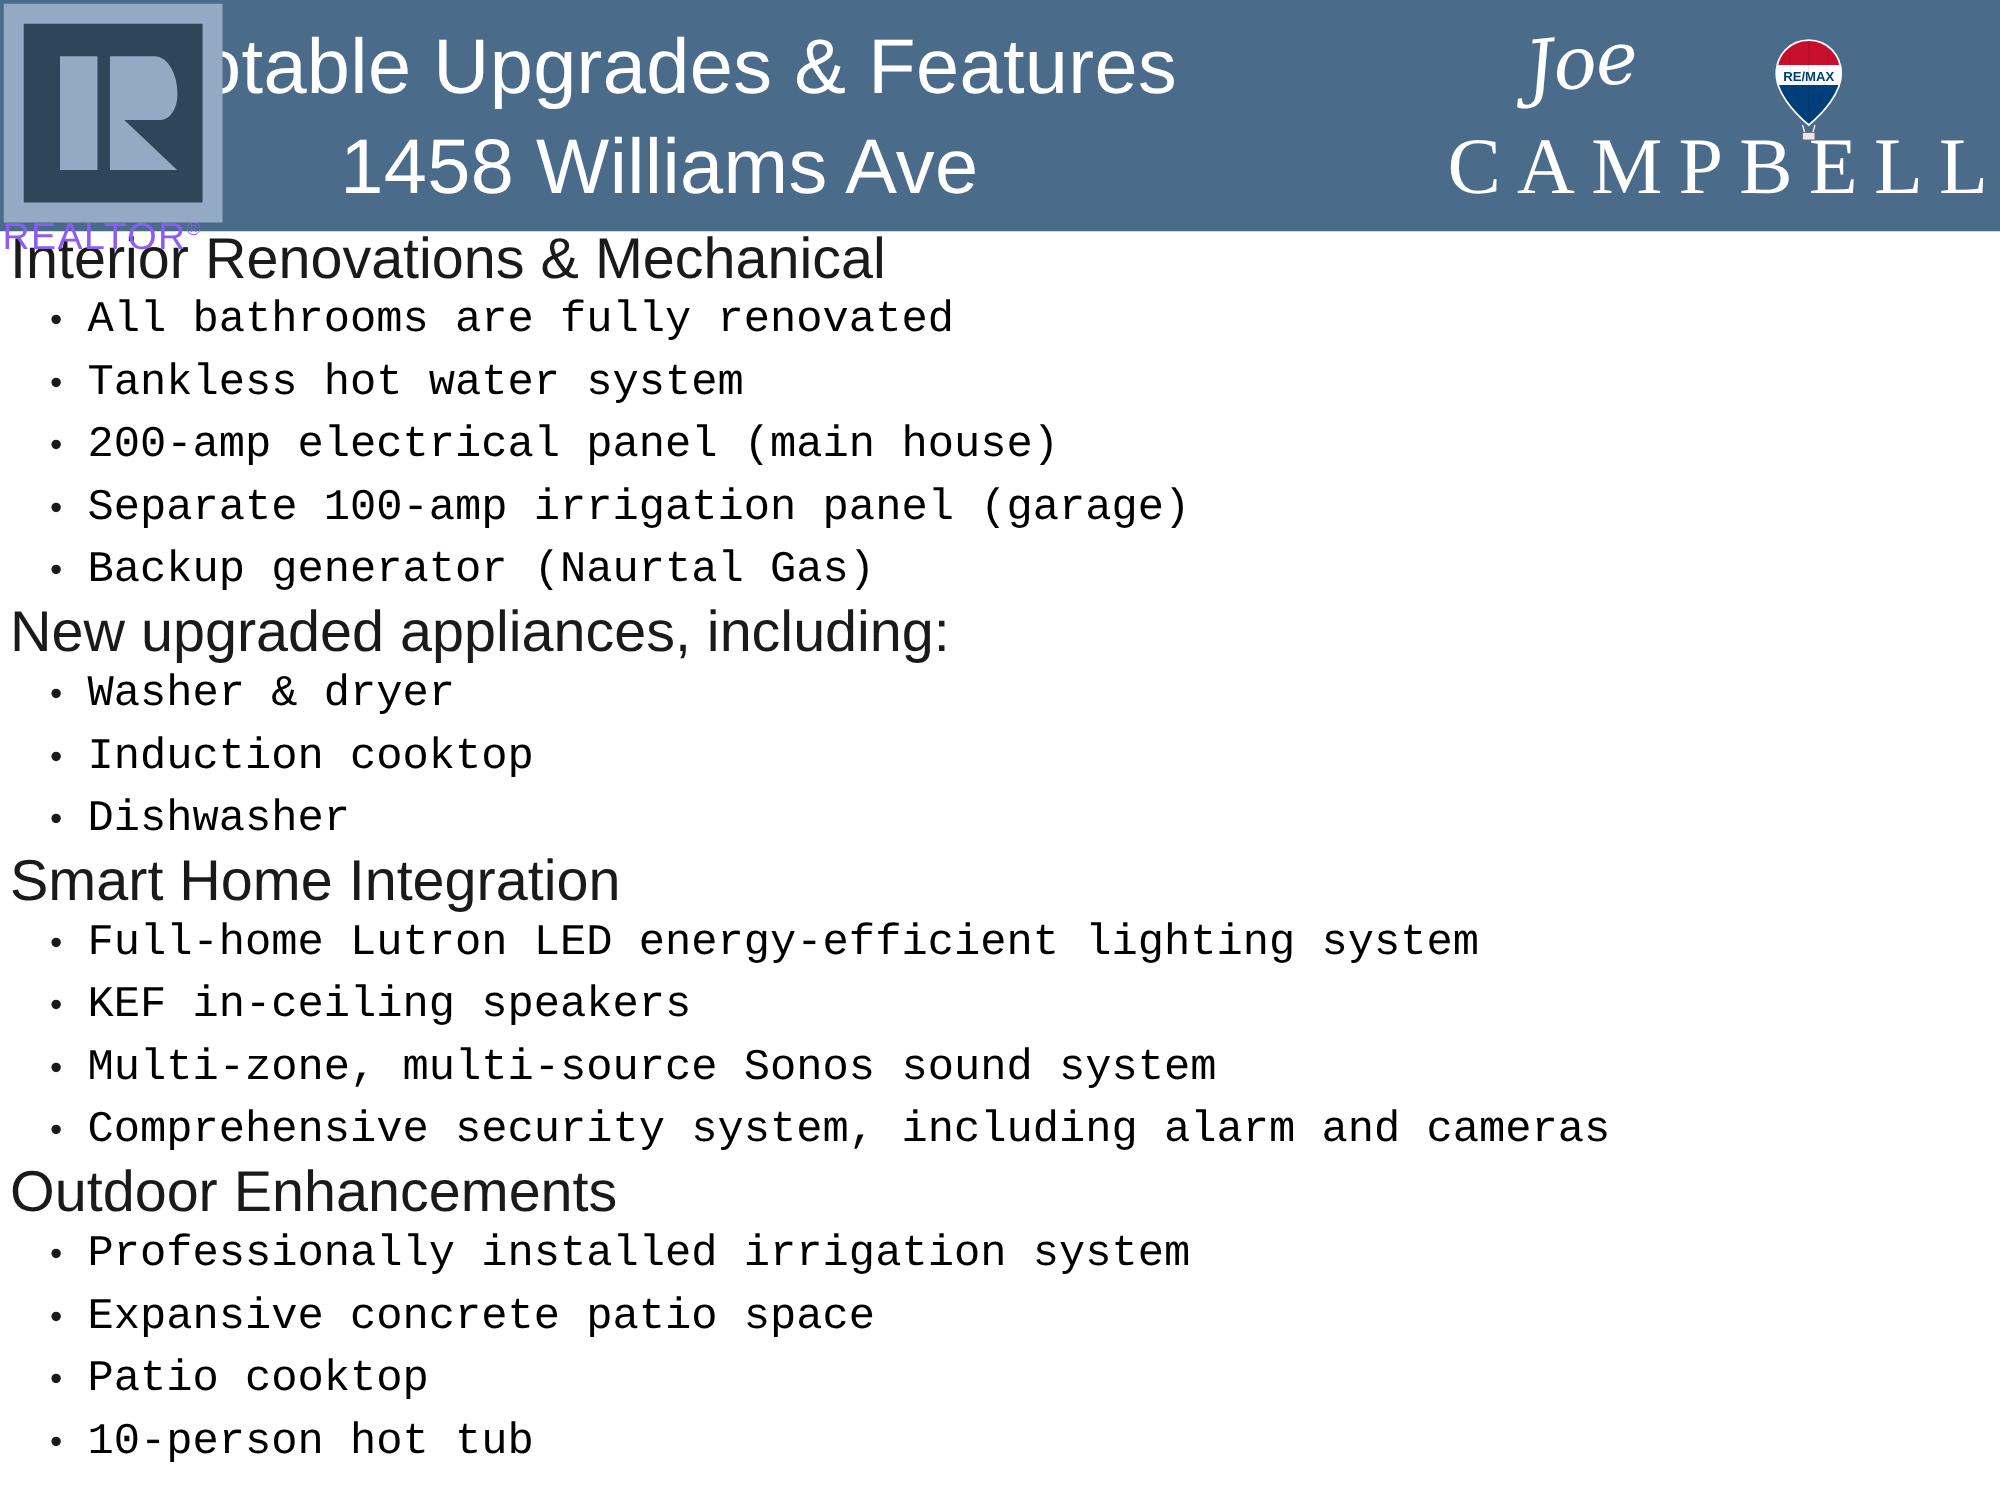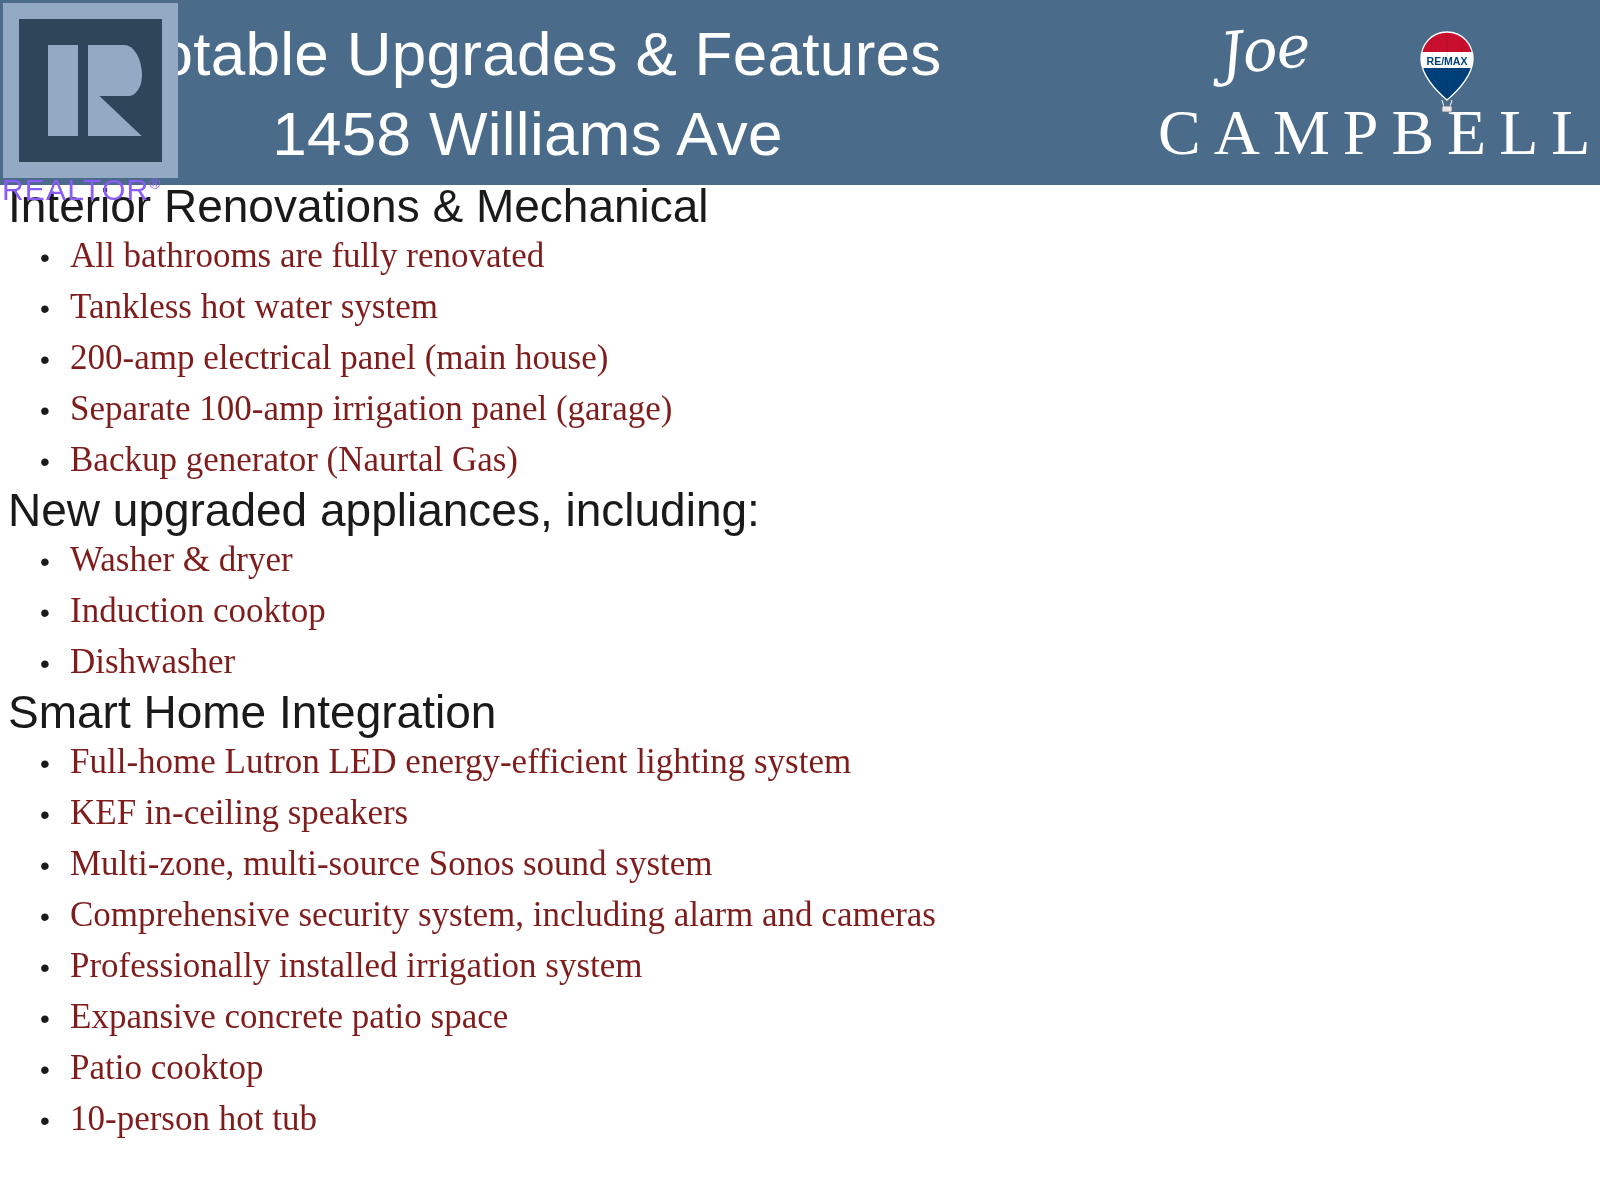--- a/index.html
+++ b/index.html
@@ -172,23 +172,23 @@
     white-space: nowrap;
   }
   .bullet-row .bullet-glyph {
     width: 30px;
     flex: 0 0 30px;
     font-size: 28px;
     color: #1a1a1a;
     line-height: 49px;
   }
   .bullet-row .bullet-text {
-    font-family: Liberation Serif, serif;
+    font-family: Liberation Mono, monospace;
     font-size: 35px;
-    color: #7f1d1d;
+    color: #000000;
     line-height: 49px;
   }
 </style>
 </head>
 <body>
 
 <div id="header-band">
 
   <div id="header-titles">
     <div class="title-line">Notable Upgrades &amp; Features</div>
@@ -292,20 +292,21 @@
       <span class="bullet-glyph">•</span>
       <span class="bullet-text">Multi-zone, multi-source Sonos sound system</span>
     </div>
     <div class="bullet-row">
       <span class="bullet-glyph">•</span>
       <span class="bullet-text">Comprehensive security system, including alarm and cameras</span>
     </div>
   </div>
 
   <div class="section">
+    <div class="section-heading">Outdoor Enhancements</div>
     <div class="bullet-row">
       <span class="bullet-glyph">•</span>
       <span class="bullet-text">Professionally installed irrigation system</span>
     </div>
     <div class="bullet-row">
       <span class="bullet-glyph">•</span>
       <span class="bullet-text">Expansive concrete patio space</span>
     </div>
     <div class="bullet-row">
       <span class="bullet-glyph">•</span>

